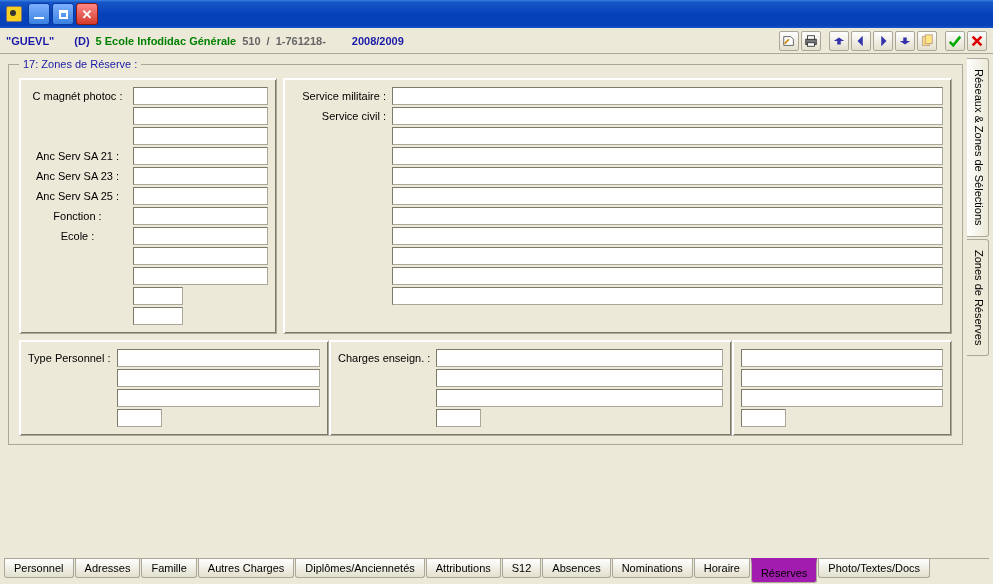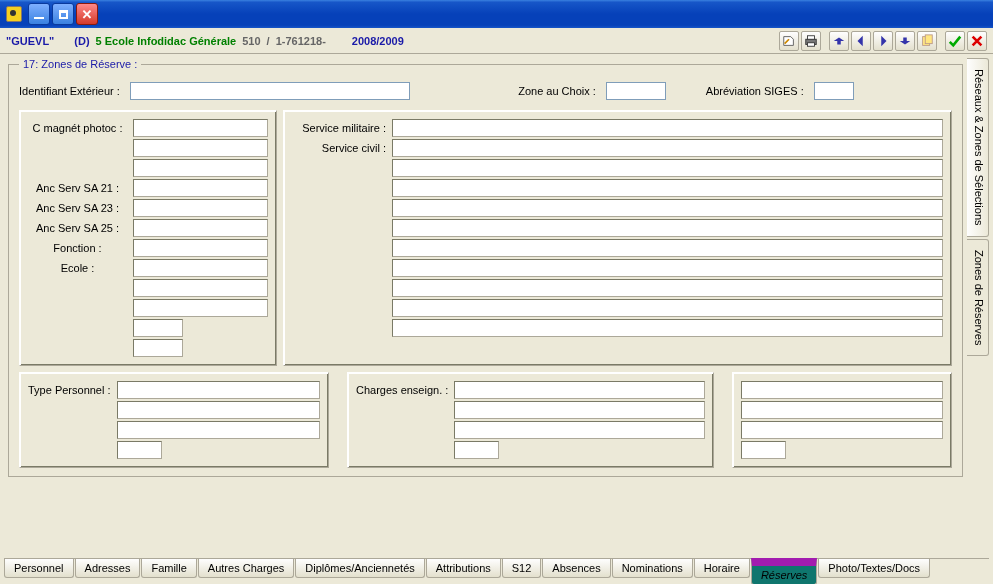--- a/index.html
+++ b/index.html
@@ -152,21 +152,21 @@
 
   .gridR {
     display:grid;
     grid-template-columns: 100px 1fr;
     row-gap: 2px;
     align-items:center;
   }
   .gridR .label { text-align:right; padding-right:6px; }
   .gridR input { width:100%; }
 
-  .bottom-row { display:flex; gap:18px; }
+  .bottom-row { display:flex; gap:0; }
   .bottom-row .panel { flex:1;}
   .bgrid {
     display:grid;
     grid-template-columns: auto 1fr;
     row-gap:2px;
     column-gap:6px;
     align-items:center;
   }
   .bgrid .label { text-align:right; white-space:nowrap;}
   .bgrid input { width:100%; }
@@ -215,24 +215,23 @@
     background:linear-gradient(#fefefe,#e3e0cd);
     padding:3px 9px;
     font-size:11px;
     margin-right:1px;
     border-radius:0 0 3px 3px;
     cursor:default;
     position:relative;
     top:-1px;
   }
   .btab.active {
-    background:#0f766e;
-    border-top:8px solid #a21caf;
+    background:#a21caf;
+    border-top:6px solid #a21caf;
     top:-2px;
-    font-style:italic;
   }
 </style>
 </head>
 <body>
 
 <div class="titlebar">
   <div class="app-icon"></div>
   <div class="win-buttons">
     <div class="win-btn">
         <div class="shape-min"></div>
@@ -308,31 +307,20 @@
         </svg>
       </div>
   </div>
 </div>
 
 <div class="body-area">
   <div class="content">
     <fieldset>
       <legend class="fs-title">17: Zones de Réserve :</legend>
 
-      <div class="top-row">
-        <span class="label">Identifiant Extérieur :</span>
-        <input type="text" class="field" style="width: 280px;" value="">
-        <span style="flex:1"></span>
-        <span class="label">Zone au Choix :</span>
-        <input type="text" class="field" style="width: 60px;" value="">
-        <span style="width:20px"></span>
-        <span class="label">Abréviation SIGES :</span>
-        <input type="text" class="field" style="width: 40px;" value="">
-        <span style="flex:1"></span>
-      </div>
 
       <div class="panels-row">
 
         <div class="panel panel-left">
           <div class="grid2">
             <span class="label">C magnét photoc :</span>
             <input type="text" class="field sunken" value="" style="">
             <span></span>
             <input type="text" class="field sunken" value="" style="">
             <span></span>

